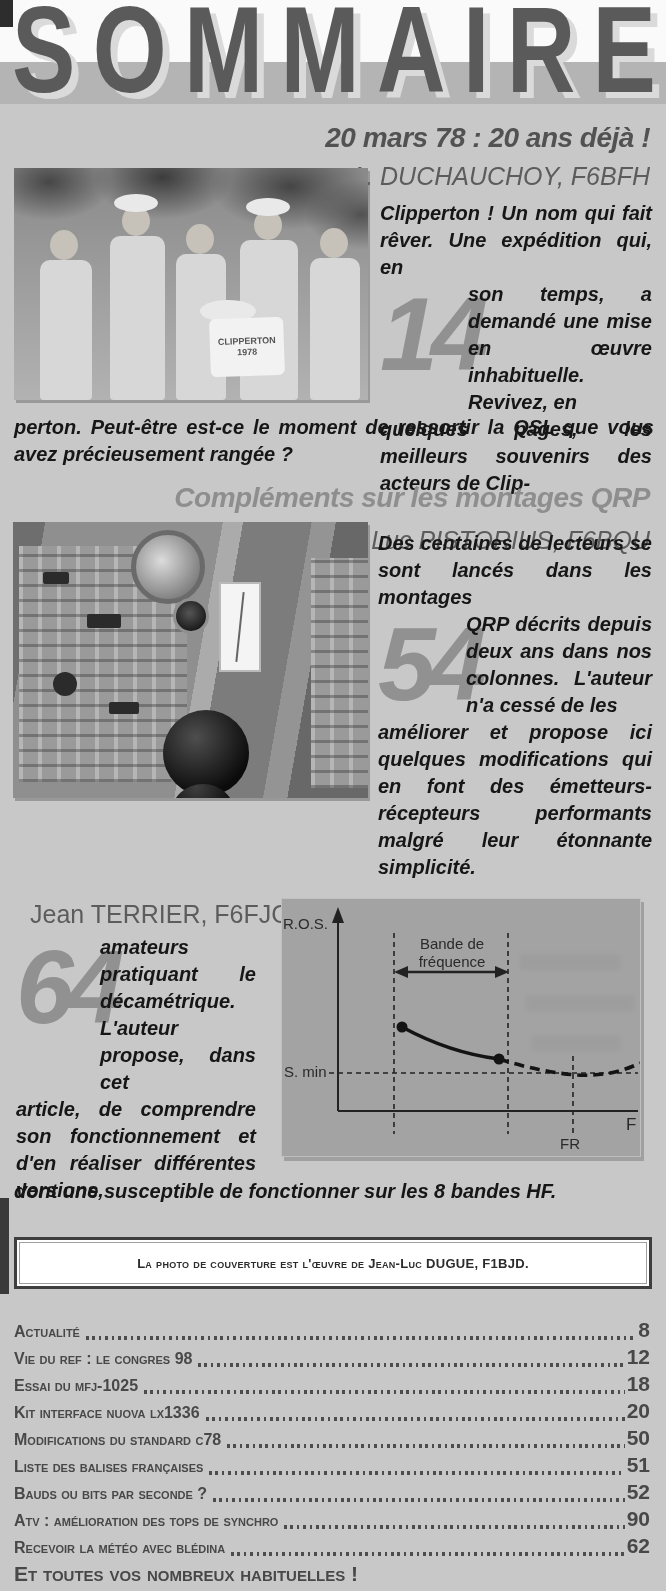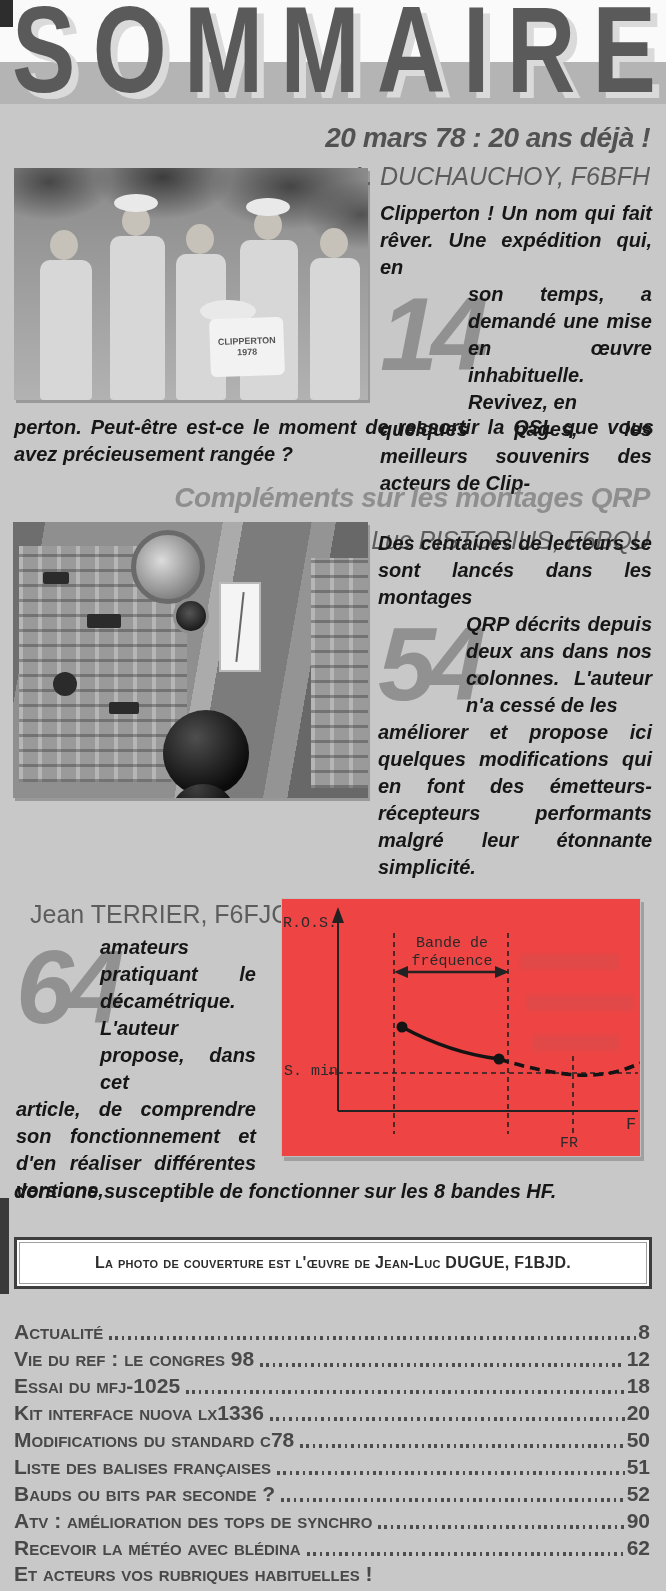--- a/index.html
+++ b/index.html
@@ -54,35 +54,35 @@
   .xlr{position:absolute;left:160px;top:76px;width:36px;height:36px;border-radius:50%;
        background:radial-gradient(circle at 45% 40%, #555, #151515 80%);border:3px solid #8f8f8f;box-sizing:border-box;}
   .meter{position:absolute;left:206px;top:60px;width:42px;height:90px;background:#f4f4f4;
        border:2px solid #b9b9b9;box-sizing:border-box;}
   .meter:after{content:"";position:absolute;left:18px;top:8px;width:2px;height:70px;background:#666;transform:rotate(6deg);}
   .knob{position:absolute;left:150px;top:188px;width:86px;height:86px;border-radius:50%;
        background:radial-gradient(circle at 38% 32%, #4e4e4e, #0b0b0b 72%);}
   .knob2{position:absolute;left:158px;top:262px;width:64px;height:30px;border-radius:50% 50% 0 0/100% 100% 0 0;
        background:radial-gradient(circle at 40% 10%, #3f3f3f, #0d0d0d 80%);}
   
-  .chartbox{position:absolute;left:281px;top:898px;width:360px;height:259px;background:#ef4444;
-       border:1px solid #c0c0c0;box-sizing:border-box;box-shadow:3px 4px 0 rgba(110,110,110,.45);overflow:hidden;font-family:Liberation Mono, monospace;}
+  .chartbox{position:absolute;left:281px;top:898px;width:360px;height:259px;background:#a3a3a3;
+       border:1px solid #c0c0c0;box-sizing:border-box;box-shadow:3px 4px 0 rgba(110,110,110,.45);overflow:hidden;}
   .clabel{position:absolute;font-size:15px;color:#2a2a2a;}
   .band-label{left:128px;top:36px;width:84px;text-align:center;line-height:1.2;}
   .bleed{position:absolute;background:#6f6f6f;opacity:.10;filter:blur(2px);}
   
   .edge-strip{position:absolute;left:0;top:1198px;width:9px;height:96px;background:#3a3a3a;}
   .credit{position:absolute;left:14px;top:1237px;width:638px;height:52px;background:#fff;
        border:3px solid #3e3e3e;box-sizing:border-box;display:flex;}
   .credit-inner{flex:1;margin:2px;border:1px solid #9f9f9f;display:flex;align-items:center;justify-content:center;
-       font-variant:small-caps;font-weight:700;font-size:16px;color:#2c2c2c;letter-spacing:.3px;}
+       font-variant:small-caps;font-weight:700;font-size:13px;color:#2c2c2c;letter-spacing:.3px;}
   
   .toc{position:absolute;left:14px;right:16px;top:1318px;}
   .toc-row{display:flex;align-items:baseline;height:27px;}
-  .toc-label{font-variant:small-caps;font-weight:700;font-size:21px;line-height:27px;color:#484848;white-space:nowrap;}
+  .toc-label{font-variant:small-caps;font-weight:700;font-size:16px;line-height:27px;color:#484848;white-space:nowrap;}
   .toc-dots{flex:1;height:4px;align-self:flex-end;margin:0 2px 5px 6px;
        background-image:repeating-linear-gradient(90deg,#4c4c4c 0 2.6px,transparent 2.6px 6.4px);}
   .toc-page{font-weight:700;font-size:21px;color:#484848;}
   .toc-footer{position:absolute;left:14px;top:1562px;font-variant:small-caps;font-weight:700;
        font-size:21px;color:#484848;}
 </style>
 </head>
 <body>
 
 <div class="page">
@@ -247,14 +247,14 @@
     <span class="toc-dots"></span>
     <span class="toc-page">90</span>
   </div>
 
   <div class="toc-row">
     <span class="toc-label">Recevoir la météo avec blédina</span>
     <span class="toc-dots"></span>
     <span class="toc-page">62</span>
   </div>
 </div>
-  <div class="toc-footer">Et acteurs vos rubriques habituelles !</div>
+  <div class="toc-footer">Et toutes vos nombreux habituelles !</div>
 </div>
 
 </body></html>

